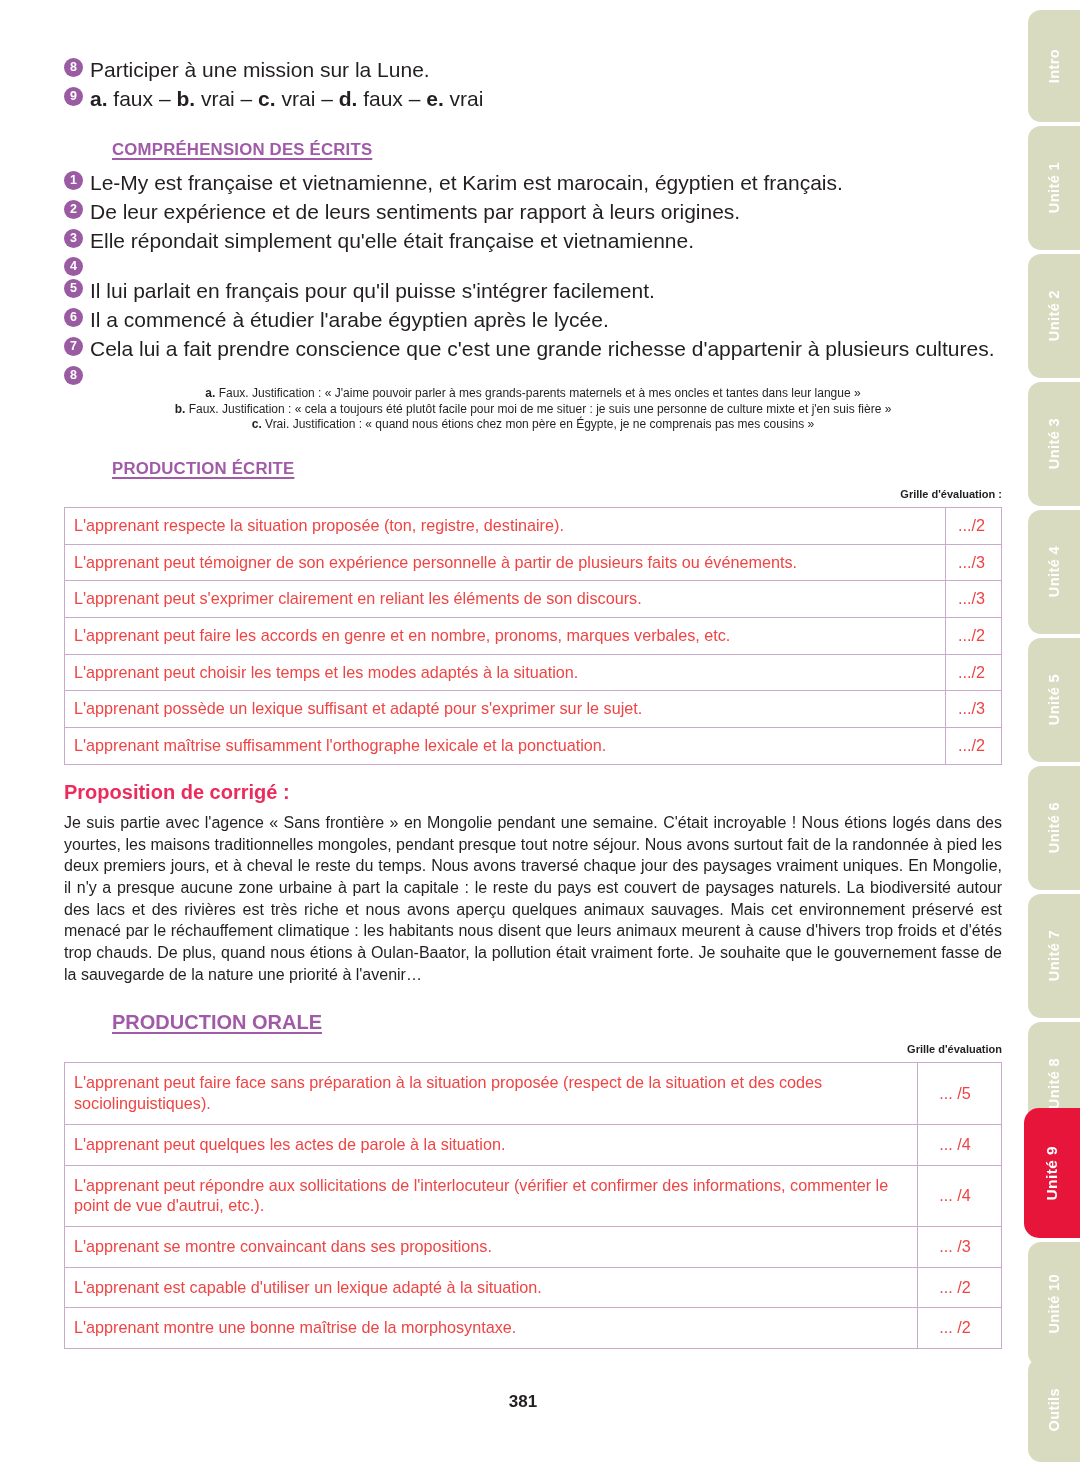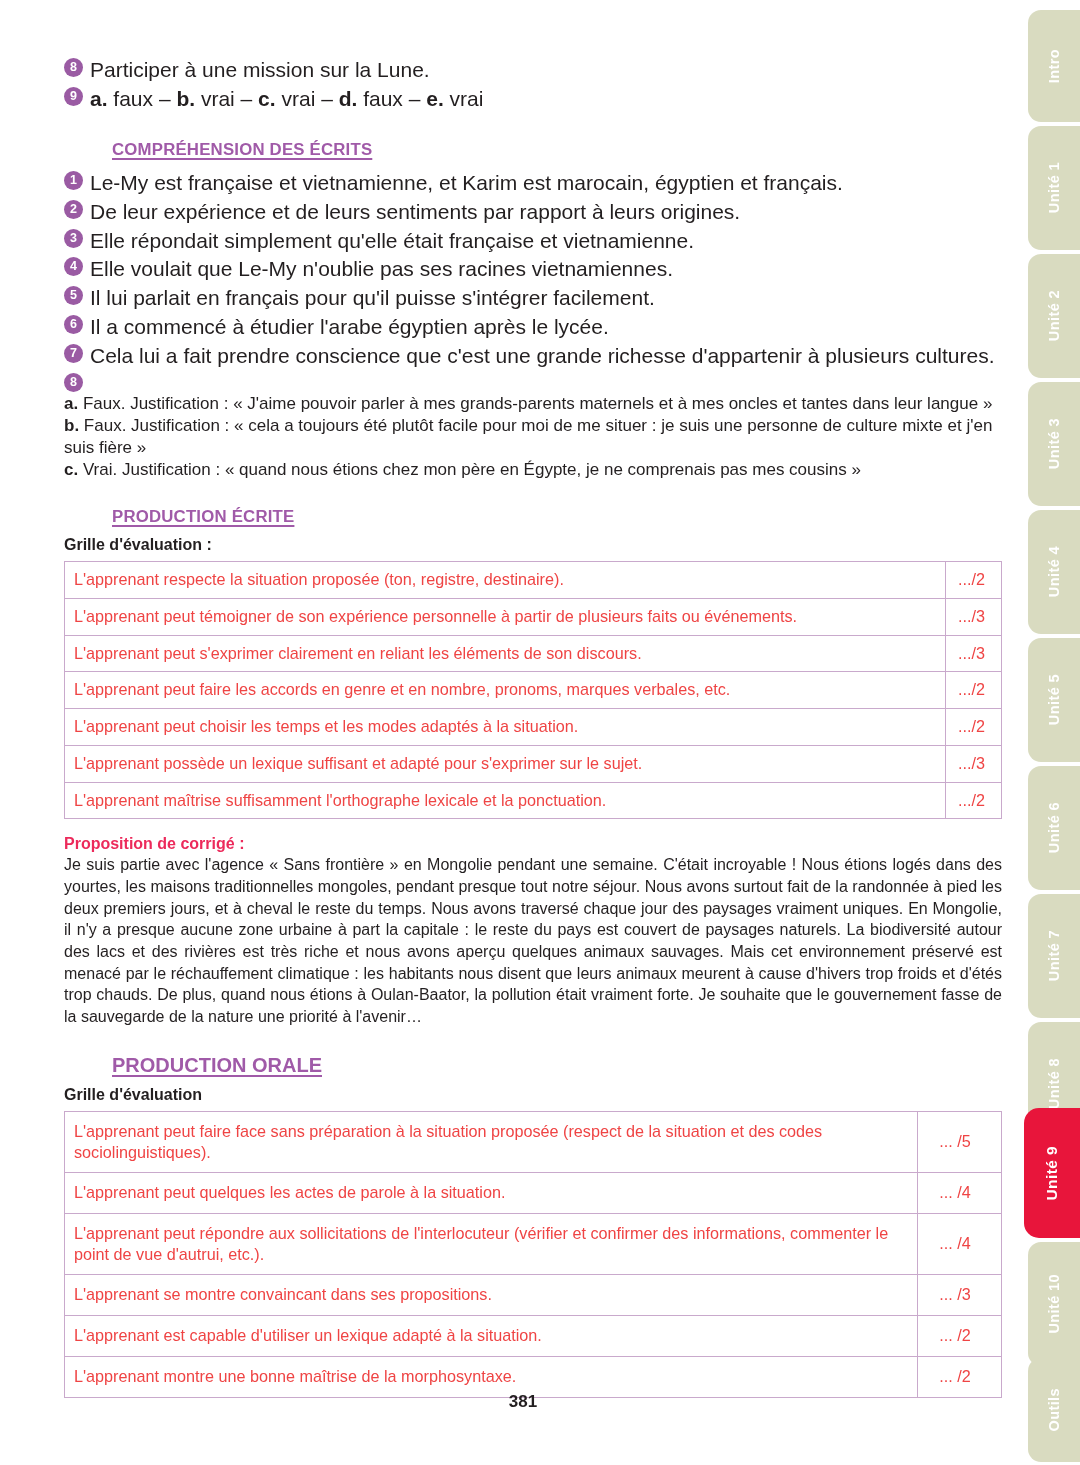--- a/index.html
+++ b/index.html
@@ -69,30 +69,32 @@
     letter-spacing: 0.2px;
     text-decoration: underline;
     text-underline-offset: 3px;
     text-decoration-thickness: 1.5px;
     margin-bottom: 9px;
     margin-left: 48px;
   }
   .sec-head.smallcaps { font-variant: small-caps; font-size: 20px; letter-spacing: 0; }
 
   .grille-label {
-    font-size: 16px;
+    font-size: 11px;
     font-weight: bold;
     color: #231f20;
     margin-bottom: 7px;
+    text-align: right;
   }
 
   
   .just-para {
-    font-size: 17px;
+    font-size: 12px;
     line-height: 1.30;
+    text-align: center;
   }
 
   
   table.grid {
     width: 100%;
     border-collapse: collapse;
     table-layout: fixed;
   }
   table.grid td {
     border: 1px solid #c9a9cc;
@@ -106,24 +108,24 @@
     text-align: left;
     padding-left: 12px;
     white-space: nowrap;
   }
   table.grid.ecrite td.score { width: 56px; }
   table.grid.orale  td.score { width: 84px; text-align: center; padding-left: 0; }
   table.grid.orale td { padding-top: 9px; padding-bottom: 10px; }
 
   
   .corr-head {
-    font-size: 16px;
+    font-size: 20px;
     font-weight: bold;
     color: #ec2a5b;
-    margin-bottom: 1px;
+    margin-bottom: 8px;
   }
   .corr-body {
     font-size: 16px;
     line-height: 1.355;
     text-align: justify;
     text-justify: inter-word;
   }
 
   
   .folio {
@@ -202,21 +204,20 @@
       <div class="ans-row">
         <span class="num-badge">2</span>
         <span class="ans-text">De leur expérience et de leurs sentiments par rapport à leurs origines.</span>
       </div>
       <div class="ans-row">
         <span class="num-badge">3</span>
         <span class="ans-text">Elle répondait simplement qu'elle était française et vietnamienne.</span>
       </div>
       <div class="ans-row">
         <span class="num-badge">4</span>
-        <span class="ans-text">Elle voulait que Le-My n'oublie pas ses racines vietnamiennes.</span>
       </div>
       <div class="ans-row">
         <span class="num-badge">5</span>
         <span class="ans-text">Il lui parlait en français pour qu'il puisse s'intégrer facilement.</span>
       </div>
       <div class="ans-row">
         <span class="num-badge">6</span>
         <span class="ans-text">Il a commencé à étudier l'arabe égyptien après le lycée.</span>
       </div>
       <div class="ans-row">

